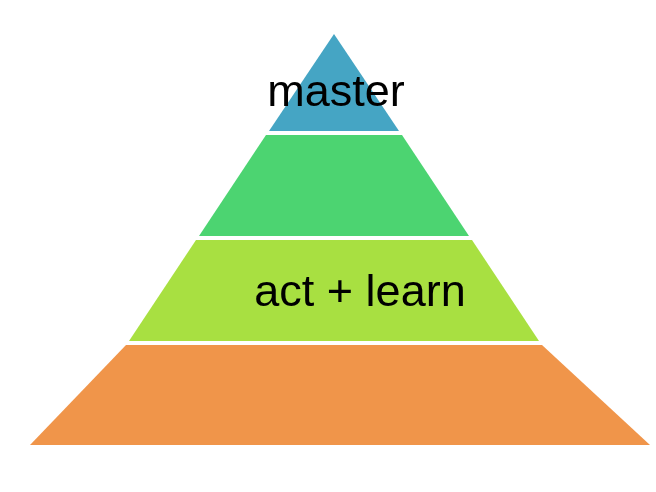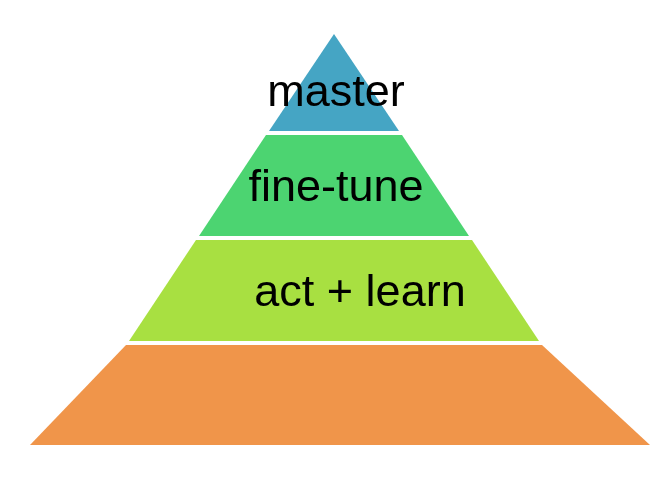--- a/index.html
+++ b/index.html
@@ -68,22 +68,19 @@
     <polygon points="196,240 472,240 539,341 129,341" fill="#a8e041"></polygon>
 
     <polygon points="126,345 542,345 650,445 30,445" fill="#f0954a"></polygon>
 
   </svg>
 
   <div class="tier-label" id="label-master">
     <span>master</span>
   </div>
 
-  <div class="tier-label" id="label-fine-tune">
-    <span>fine-tune</span>
-  </div>
 
   <div class="tier-label" id="label-act-learn">
     <span>act + learn</span>
   </div>
 
 
 </div>
 
 </body></html>

